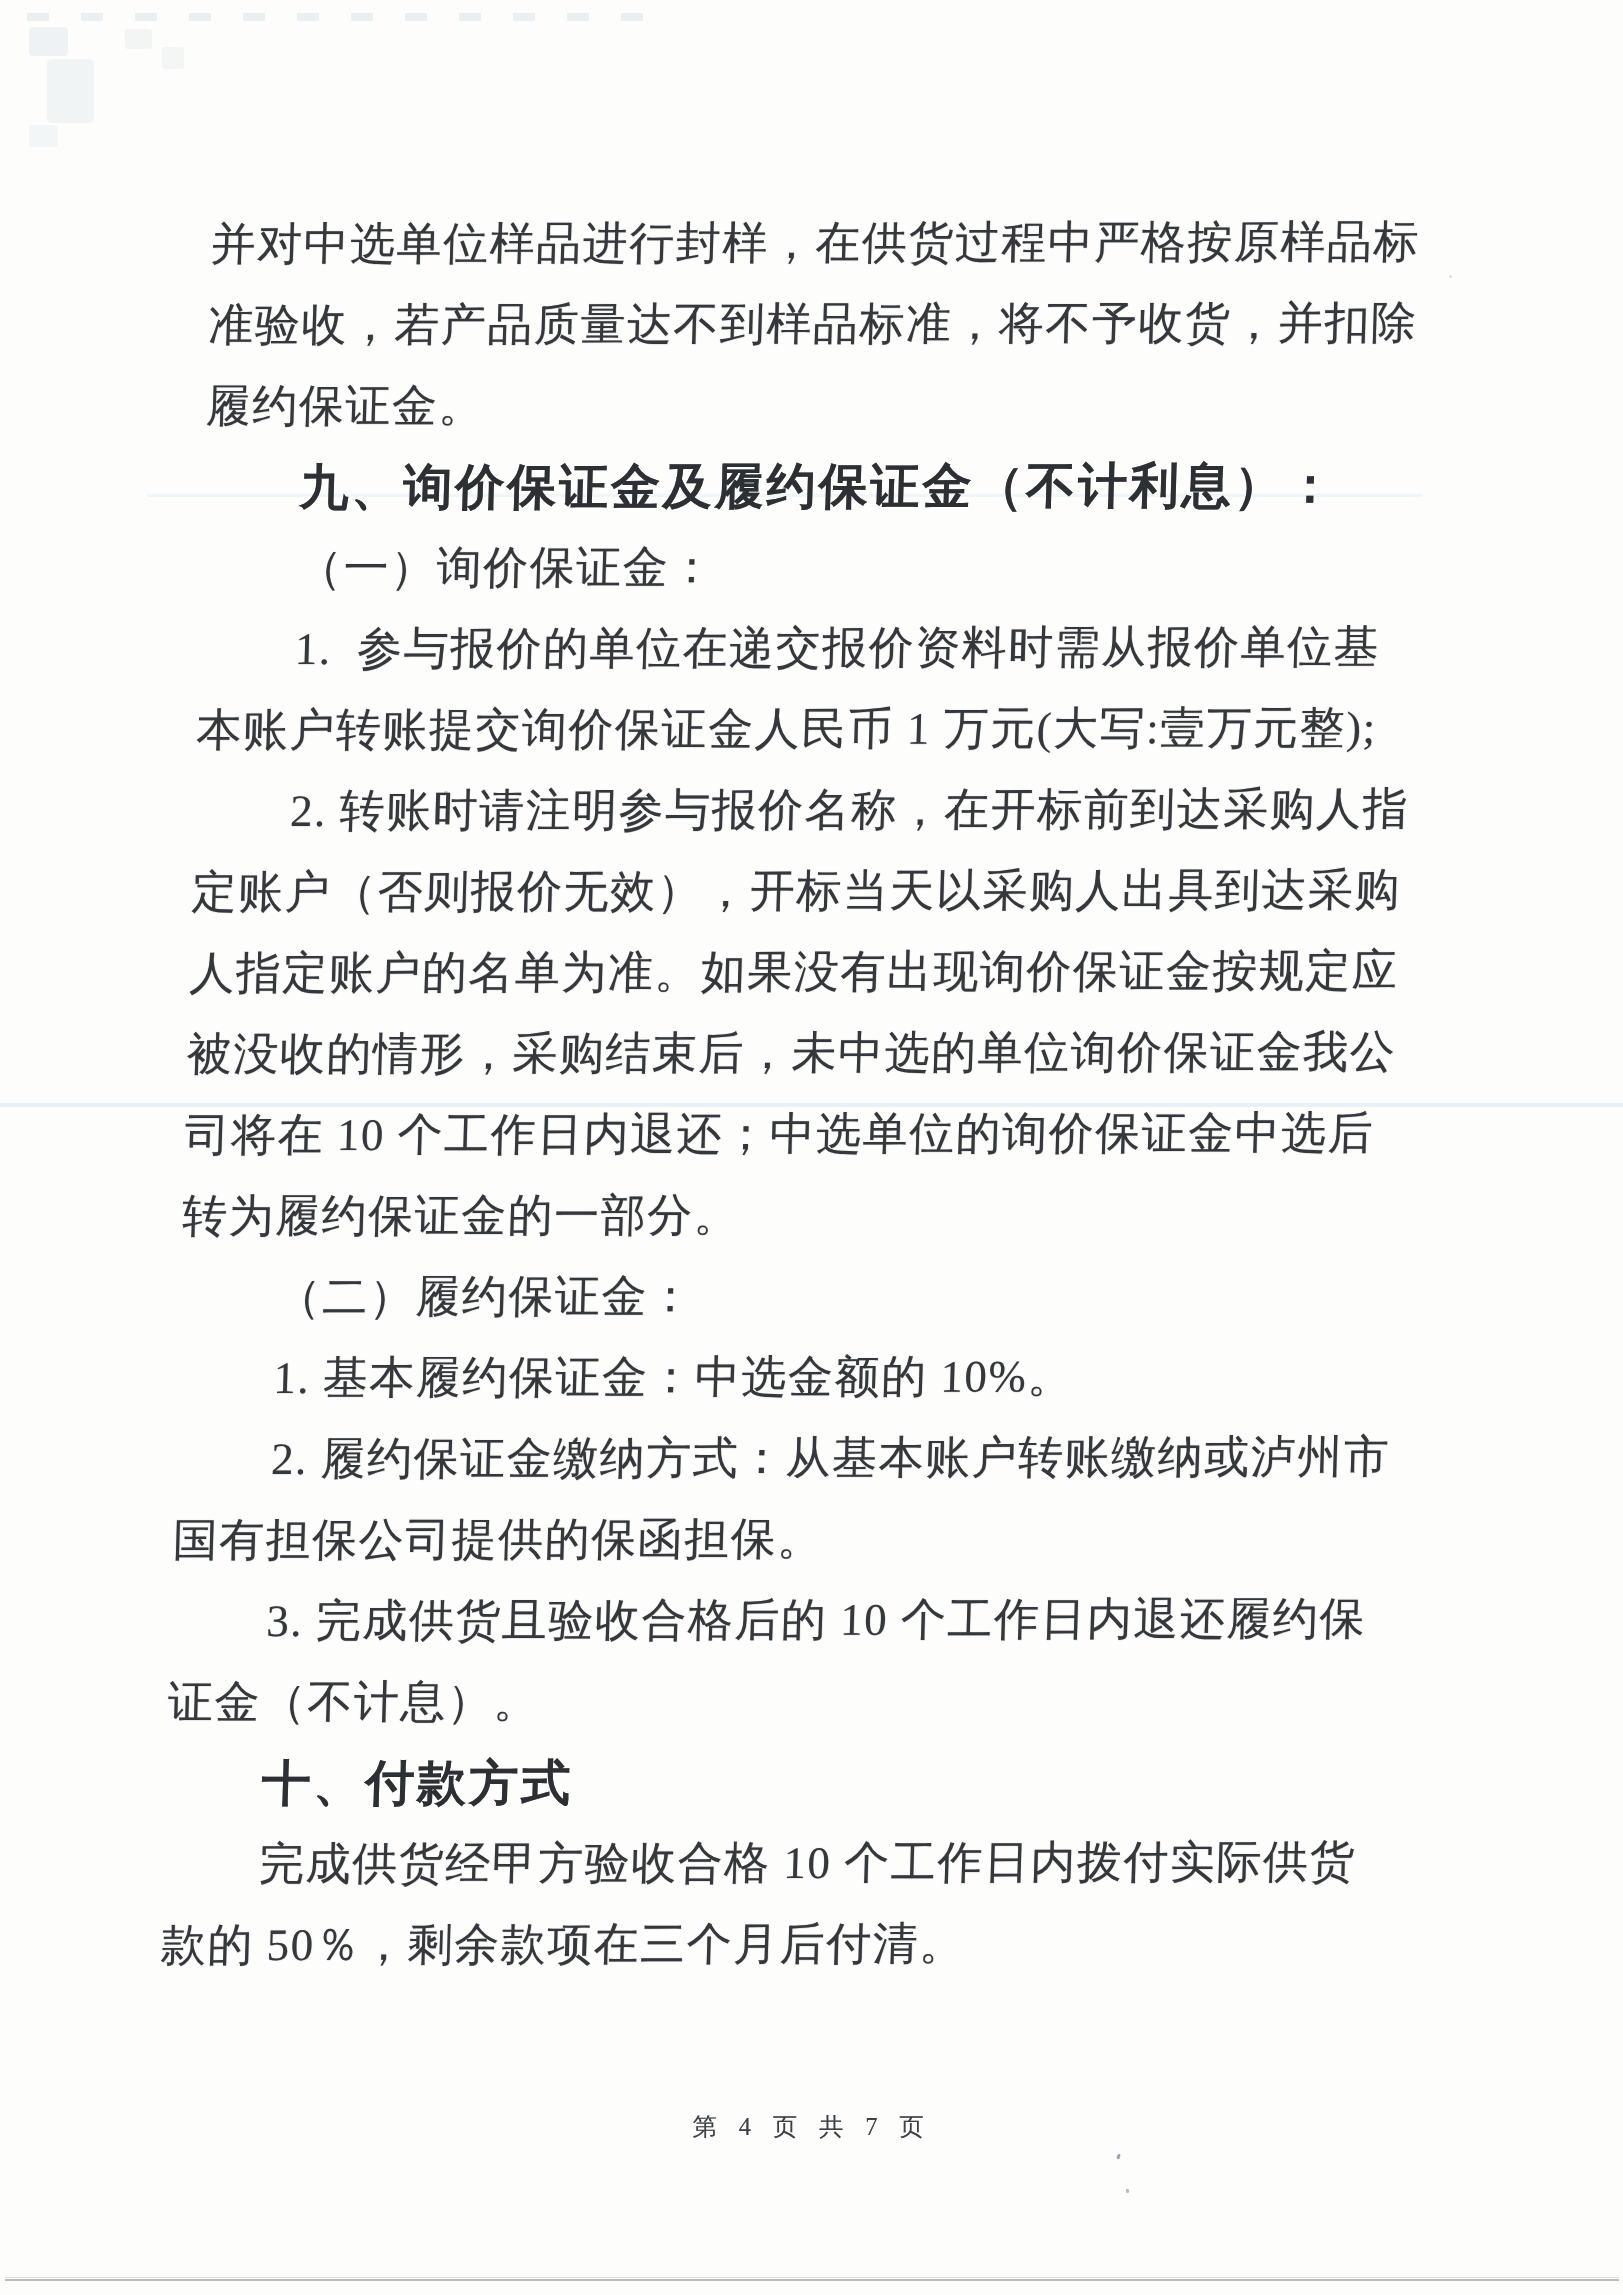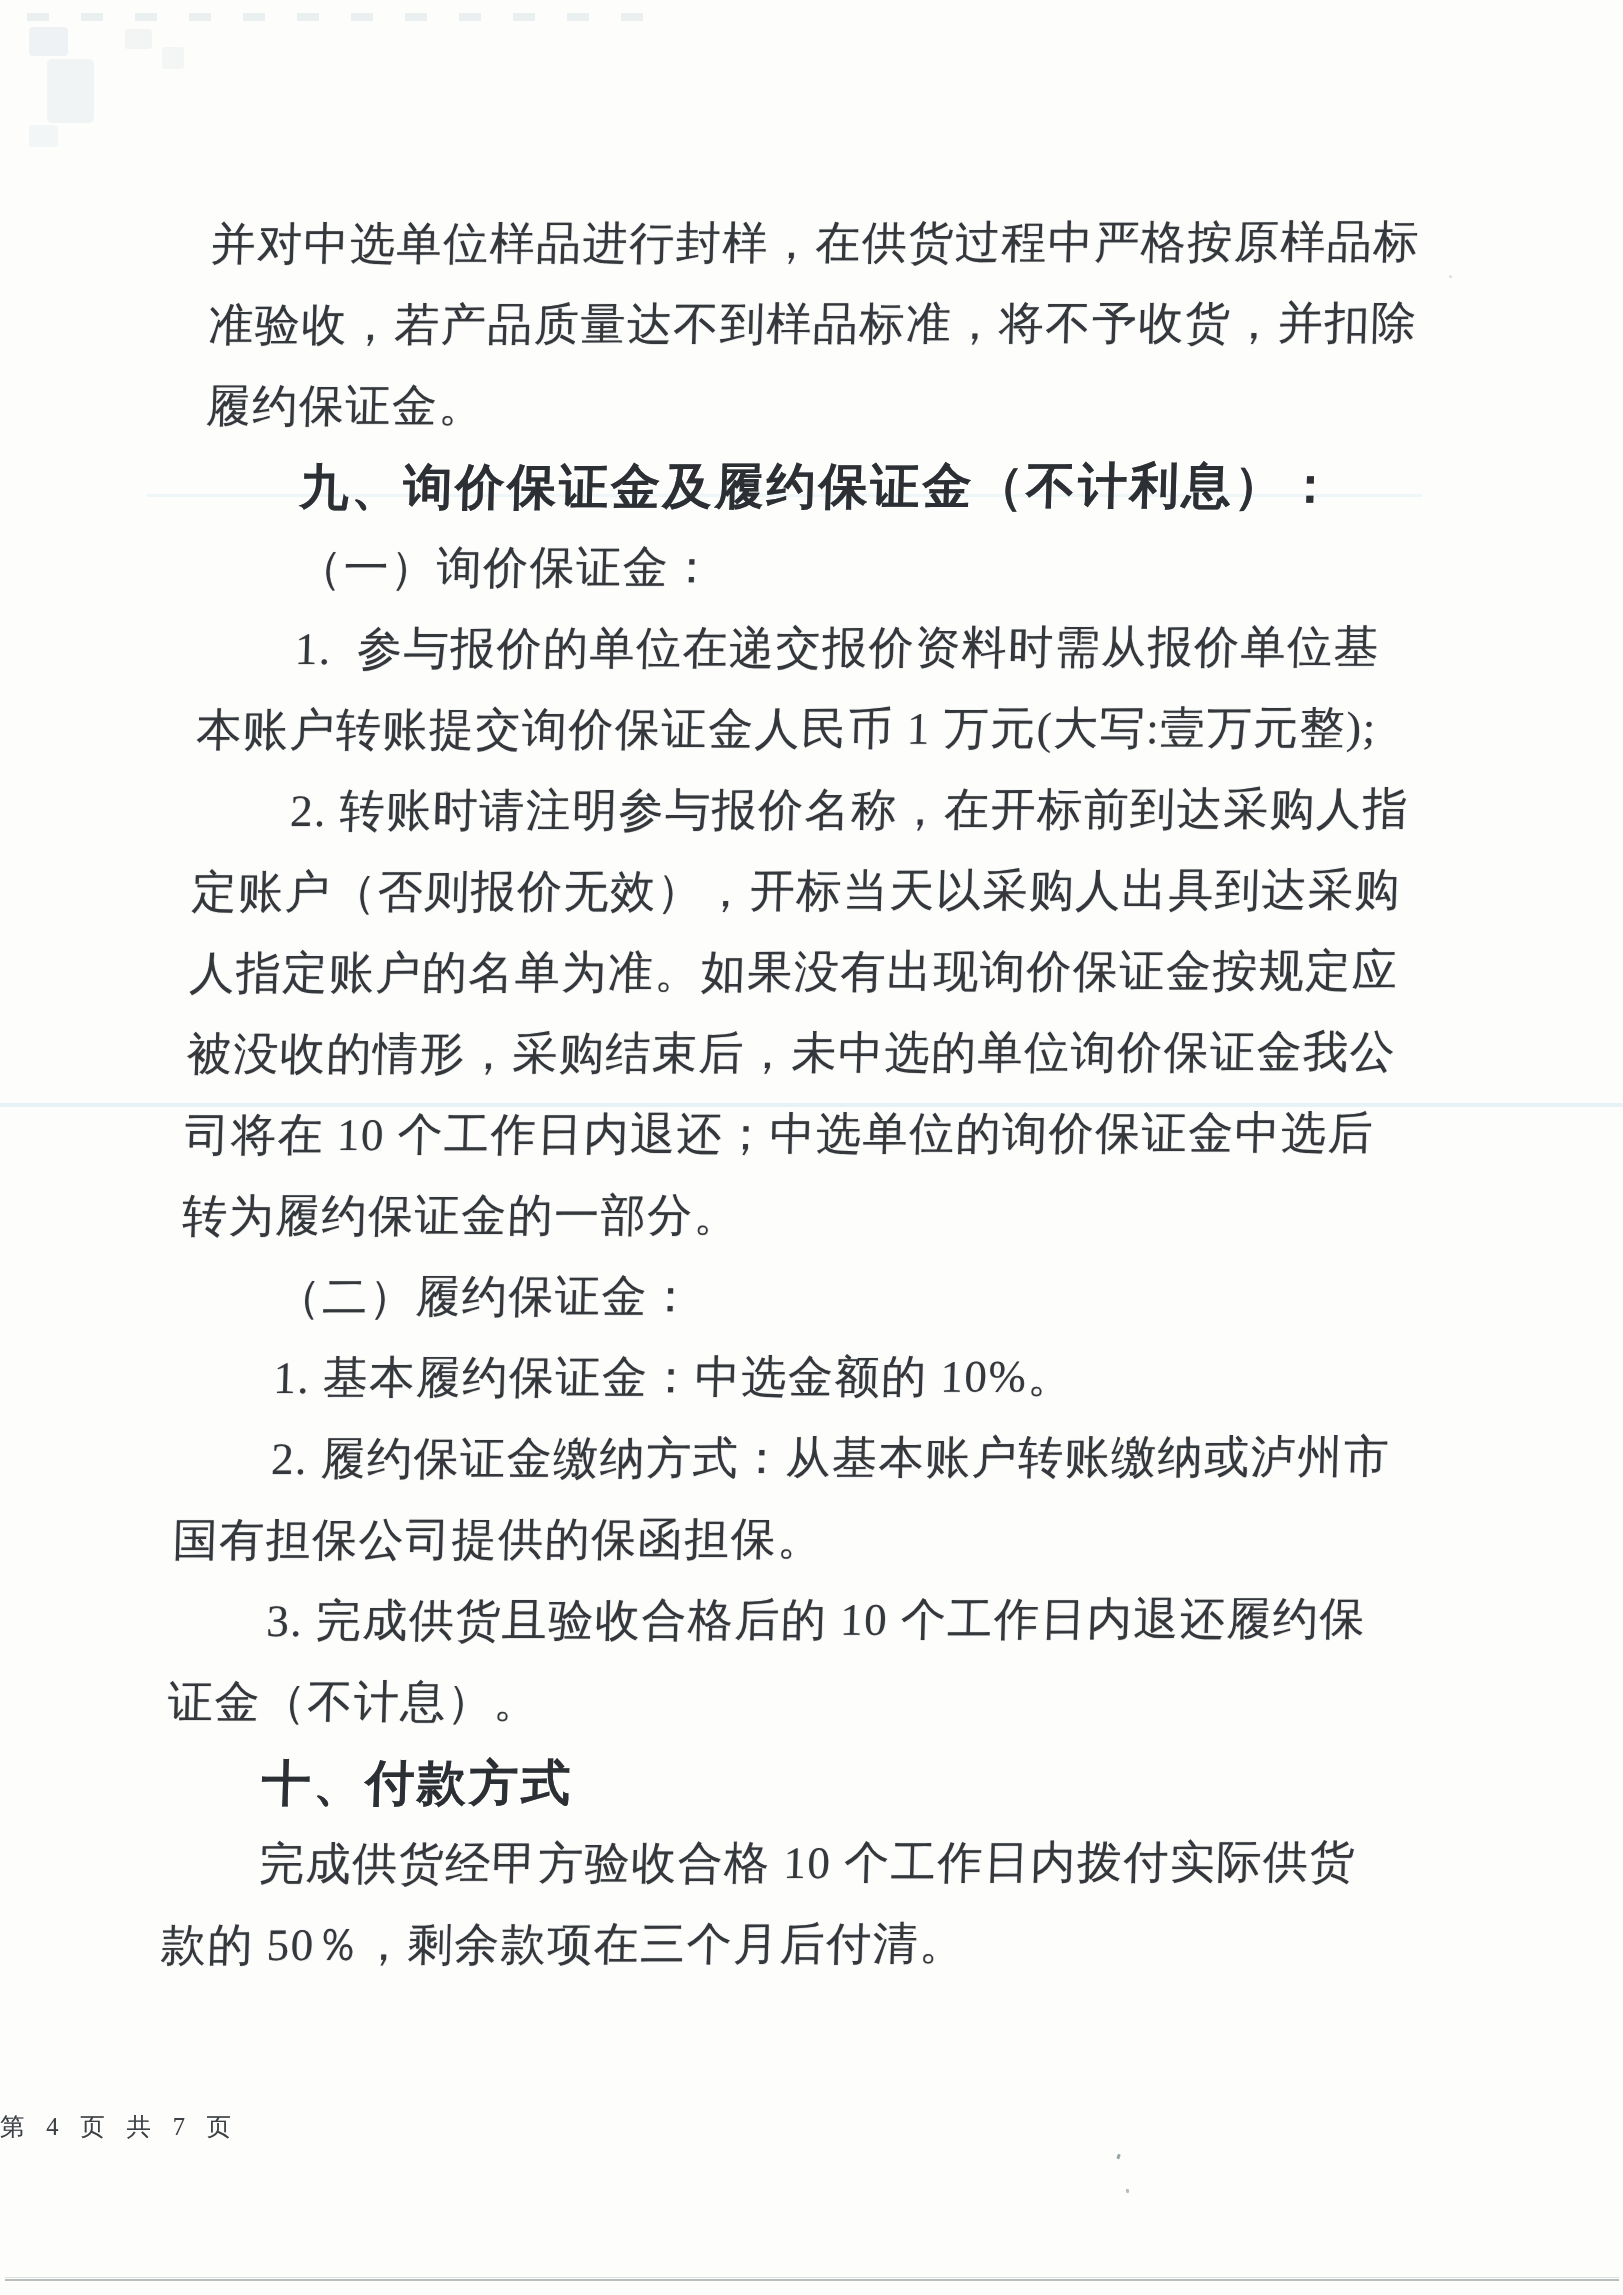--- a/index.html
+++ b/index.html
@@ -38,20 +38,21 @@
     letter-spacing: 2.9px;
     color: #2c3034;
     text-shadow: 0 0 0.5px rgba(30,34,38,0.55);
   }
   
   .footer {
     position: absolute;
     top: 2110px;
     left: 0;
     width: 100%;
+    text-align: center;
     font-size: 24.5px;
     letter-spacing: 7.8px;
     color: #3c4145;
     text-shadow: 0 0 0.5px rgba(60,65,69,0.4);
   }
   
   .artifact { position: absolute; pointer-events: none; }
   .top-strip {
     left: 27px; top: 12.8px; width: 618px; height: 7.8px;
     background: repeating-linear-gradient(90deg,

